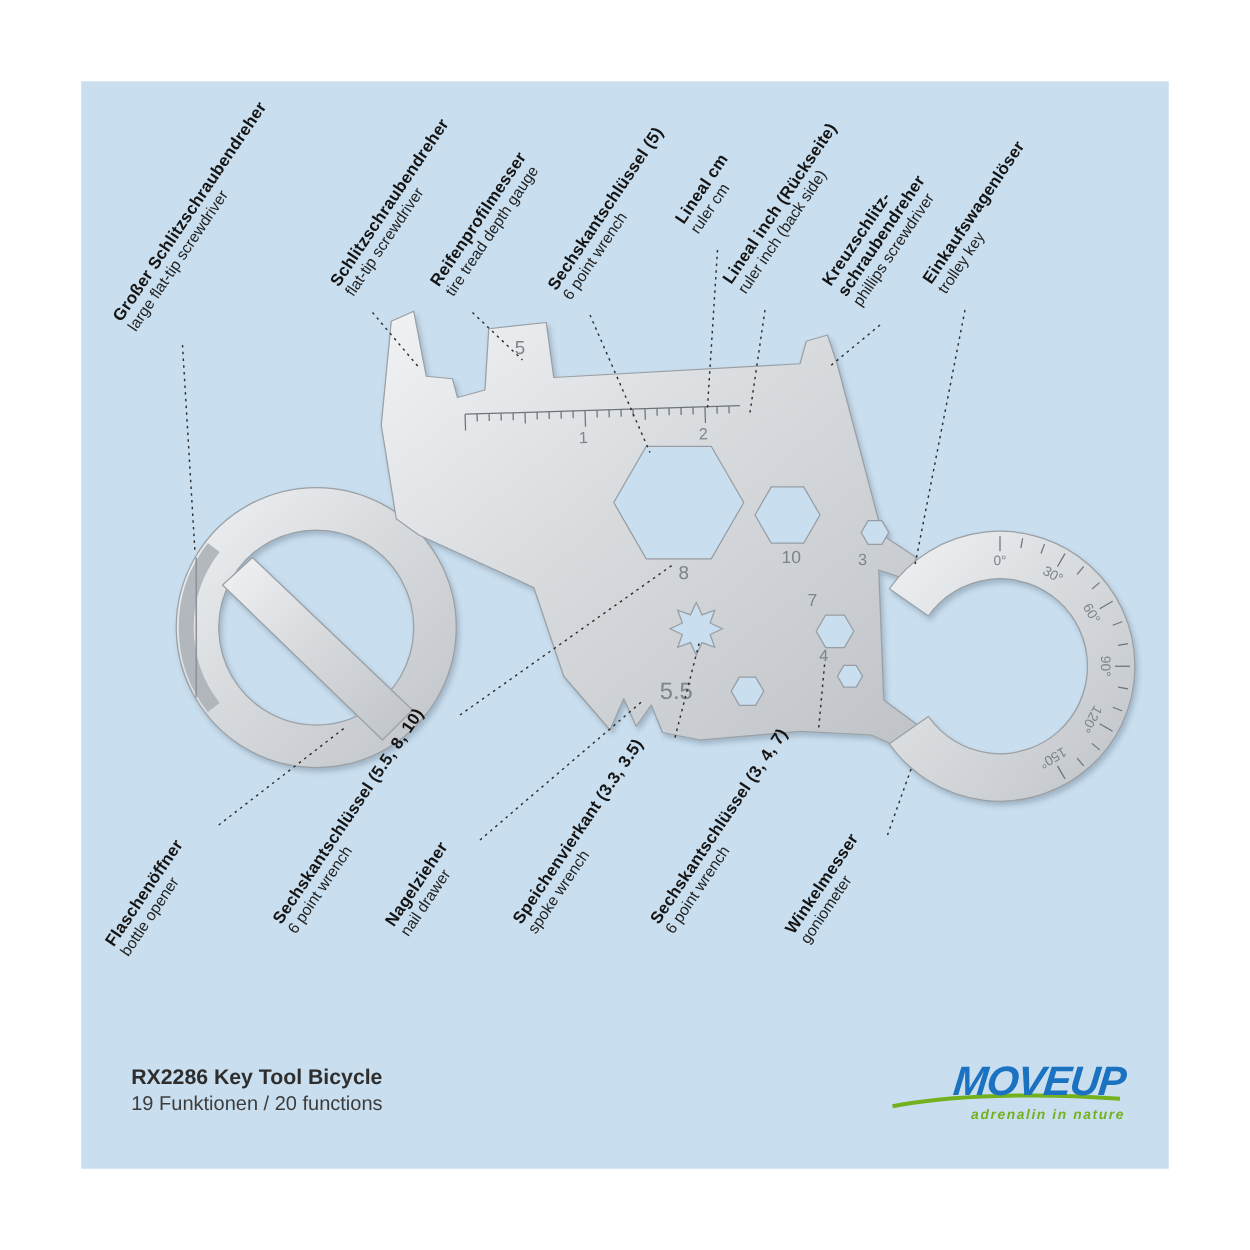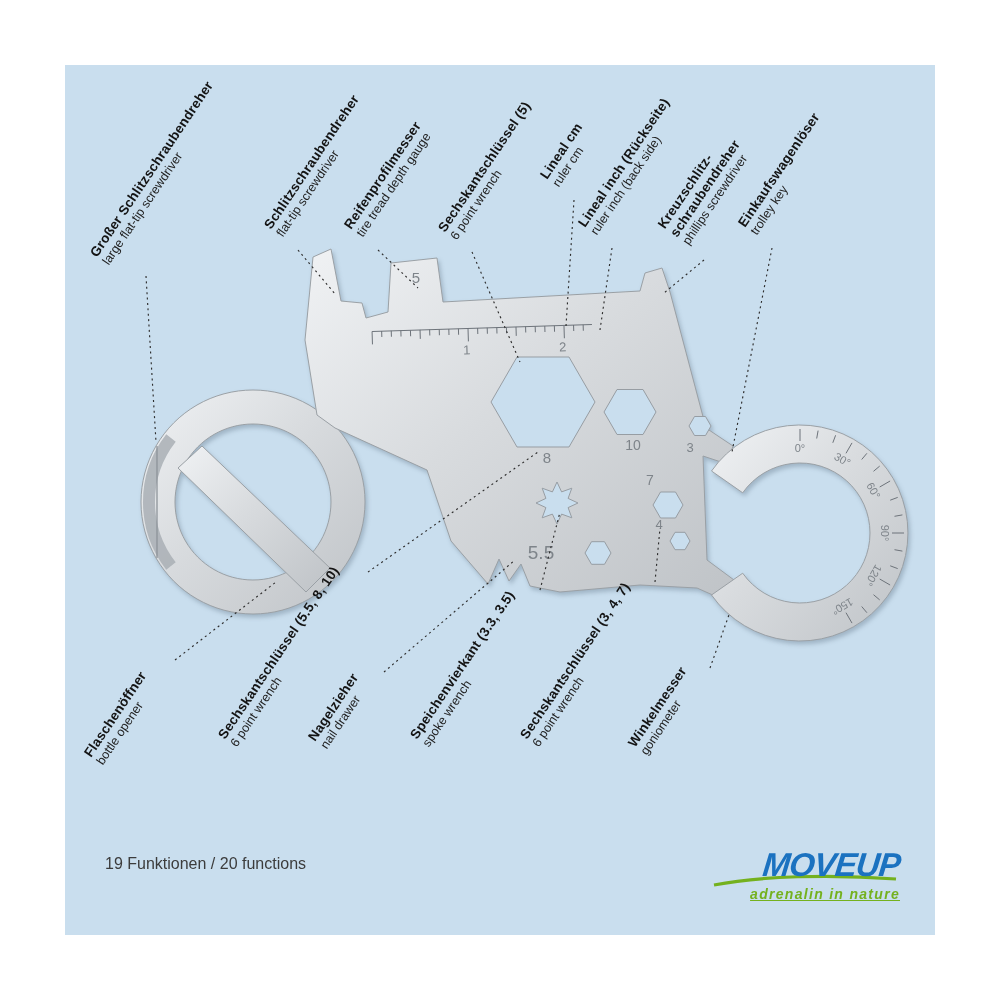--- a/index.html
+++ b/index.html
@@ -24,22 +24,22 @@
 
   
   .footer{position:absolute;left:105px;top:852px;}
   .footer .t1{font-weight:bold;font-size:17px;color:#2e2e2e;}
   .footer .t2{font-size:16px;color:#3c3c3c;margin-top:3px;}
 
   .logo{position:absolute;left:690px;top:850px;width:210px;text-align:right;}
   .logo-text{font-style:italic;font-weight:bold;font-size:33px;color:#1b72c0;
              letter-spacing:-1px;transform:skewX(-6deg);line-height:30px;}
   .swoosh{display:block;margin:-7px 0 0 auto;}
-  .logo-tagline{font-size:14px;font-weight:bold;font-style:italic;color:#74b11e;
-                letter-spacing:1.3px;margin-top:-1px;text-decoration:underline;}
+  .logo-tagline{font-size:11px;font-weight:bold;font-style:italic;color:#74b11e;
+                letter-spacing:1.3px;margin-top:-1px;}
 </style>
 </head>
 <body>
 
 <div class="page">
   <div class="panel"></div>
 
   <svg class="scene" viewBox="0 0 1000 1000">
     <defs>
       <linearGradient id="met" x1="0" y1="0" x2="1" y2="1">
@@ -210,20 +210,21 @@
   <div class="lbl" style="left:542px;bottom:250px;">
     <span class="de">Sechskantschlüssel (3, 4, 7)</span>
     <span class="en">6 point wrench</span>
   </div>
   <div class="lbl" style="left:650px;bottom:242px;">
     <span class="de">Winkelmesser</span>
     <span class="en">goniometer</span>
   </div>
 
   <div class="footer">
+    <div class="t1">RX2286 Key Tool Bicycle</div>
     <div class="t2">19 Funktionen / 20 functions</div>
   </div>
 
   <div class="logo">
     <div class="logo-text">MOVEUP</div>
     <svg class="swoosh" width="190" height="14">
       <path d="M4,12 C 50,3 120,1 186,6" stroke="#74b11e" stroke-width="3.2" fill="none"></path>
     </svg>
     <div class="logo-tagline">adrenalin in nature</div>
   </div>

